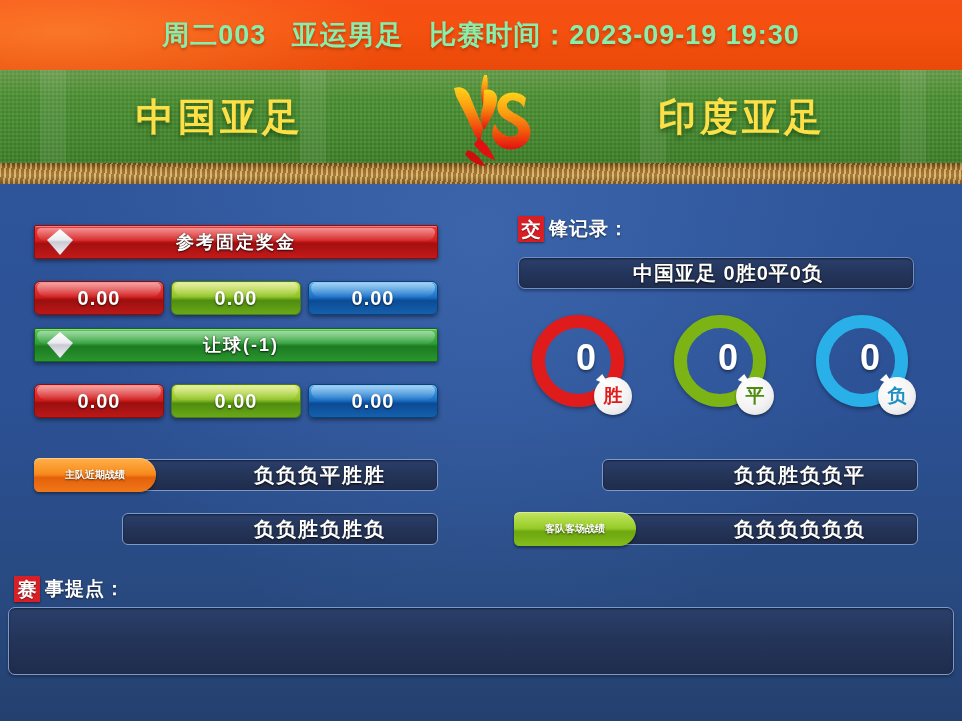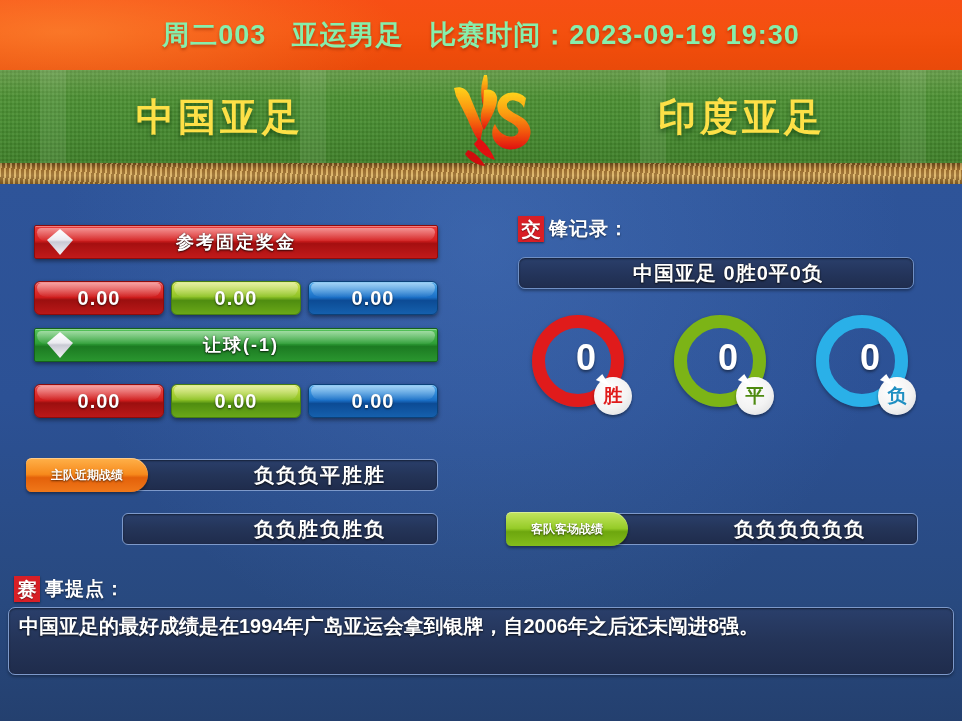--- a/index.html
+++ b/index.html
@@ -171,24 +171,24 @@
   .ring-badge::before{
     content:""; position:absolute; left:2px; top:-3px;
     width:13px; height:13px; background:#fff;
     clip-path:polygon(100% 100%,0% 40%,55% 0%);
     transform:rotate(-8deg);
   }
 
   
   .form-row{ position:absolute; height:34px; }
   .form-tab{
-    position:absolute; left:0; top:0; width:122px; height:34px;
+    position:absolute; left:8px; top:0; width:122px; height:34px;
     border-radius:7px 22px 22px 7px;
     display:flex; align-items:center; justify-content:center;
-    color:#fff; font-size:12px; font-weight:bold; letter-spacing:0px;
+    color:#fff; font-size:10px; font-weight:bold; letter-spacing:0px;
     text-shadow:0 1px 2px rgba(0,0,0,.65);
     box-shadow:0 2px 3px rgba(0,0,0,.4), inset 0 1px 0 rgba(255,255,255,.35);
     z-index:3;
   }
   .form-tab.orange{ background:linear-gradient(180deg,#ffb14a 0%,#f78a1c 48%,#e4610a 58%,#f0781a 100%); }
   .form-tab.green{  background:linear-gradient(180deg,#c3e560 0%,#96cc28 48%,#6da60e 58%,#84bd1b 100%); }
   .form-val{
     position:absolute; left:78px; top:1px; right:0; height:32px;
     border-radius:6px;
     background:linear-gradient(180deg,#2a3f6b 0%,#243458 50%,#1f2c4c 100%);
@@ -313,26 +313,26 @@
 </div>
 
 <div class="form-row" style="left:26px; top:458px; width:412px;">
   <div class="form-val">负负负平胜胜</div>
   <div class="form-tab orange">主队近期战绩</div>
 </div>
 <div class="form-row" style="left:26px; top:512px; width:412px;">
   <div class="form-val">负负胜负胜负</div>
 </div>
 <div class="form-row" style="left:506px; top:458px; width:412px;">
+  <div class="form-val">负负胜负负平</div>
 </div>
 <div class="form-row" style="left:506px; top:512px; width:412px;">
   <div class="form-val">负负负负负负</div>
   <div class="form-tab green">客队客场战绩</div>
 </div>
 
 <div class="sec-head" style="left:14px; top:576px;">
   <span class="kanji-box">赛</span>
   <span class="rest">事提点：</span>
 </div>
 
 <div class="notes-box">
-  <div class="notes-line">中国亚足的最好成绩是在1994年广岛亚运会拿到银牌，自2006年之后还未闯进8强。</div>
 </div>
 
 </body></html>

